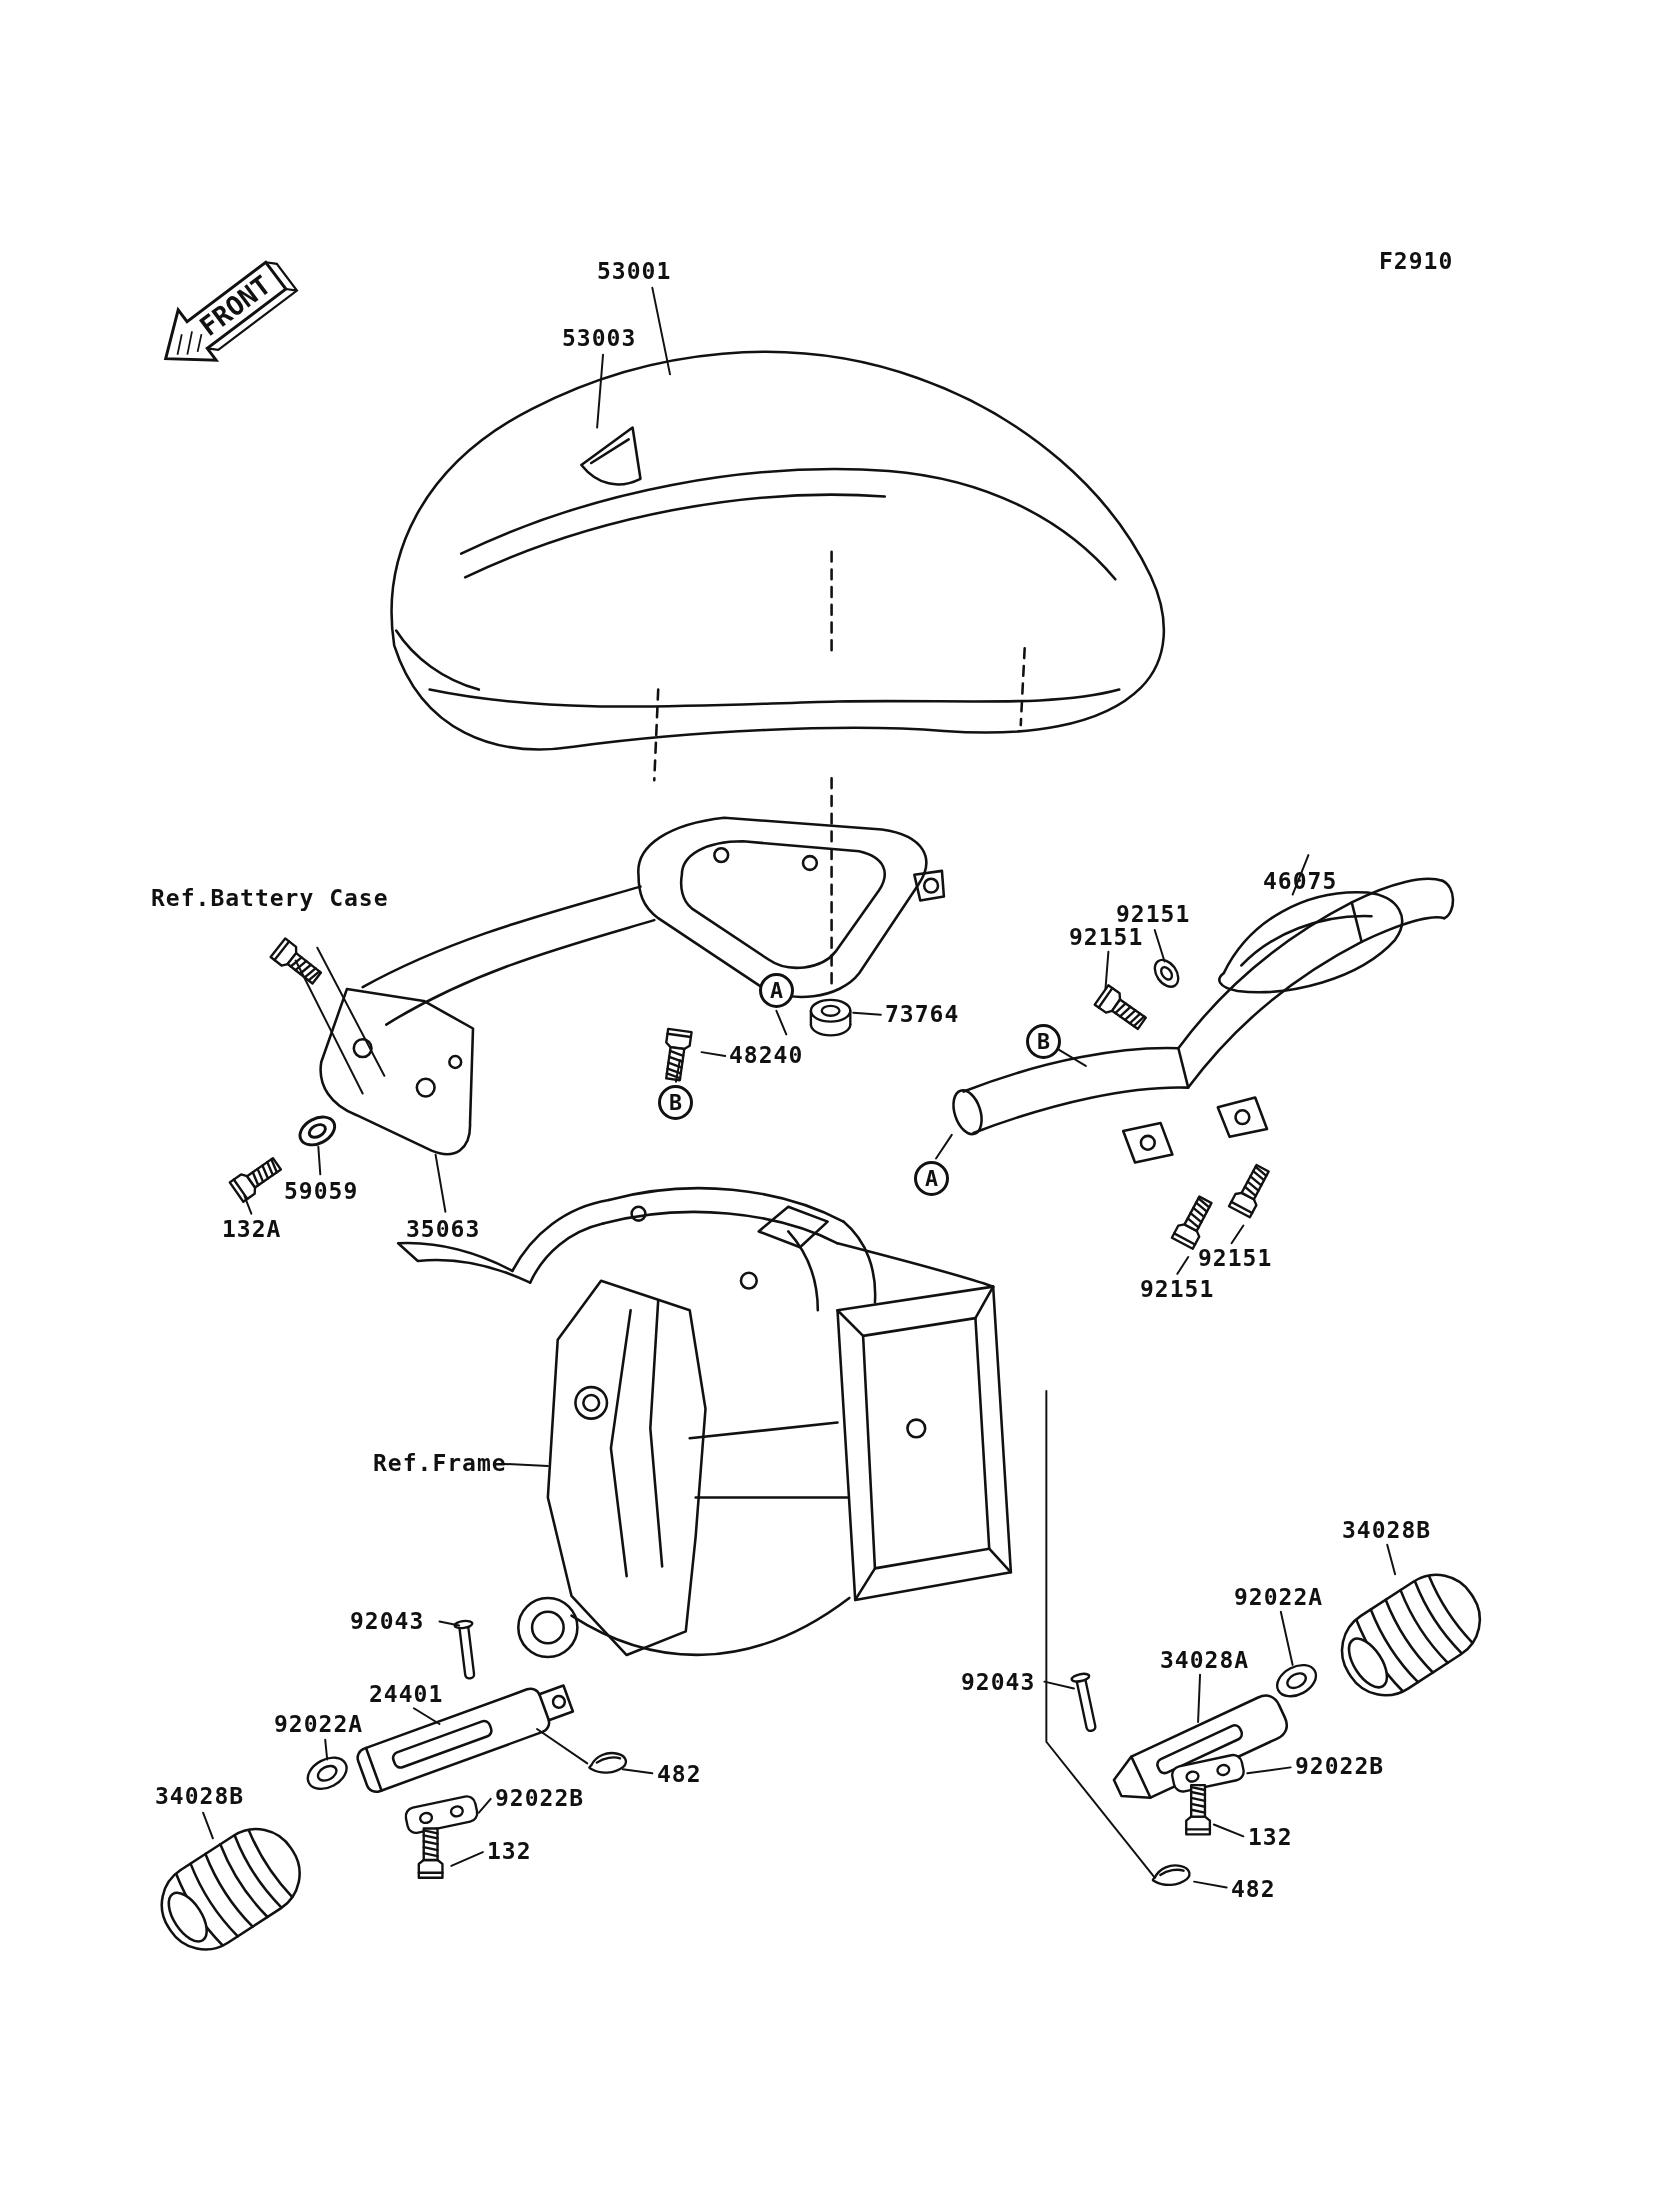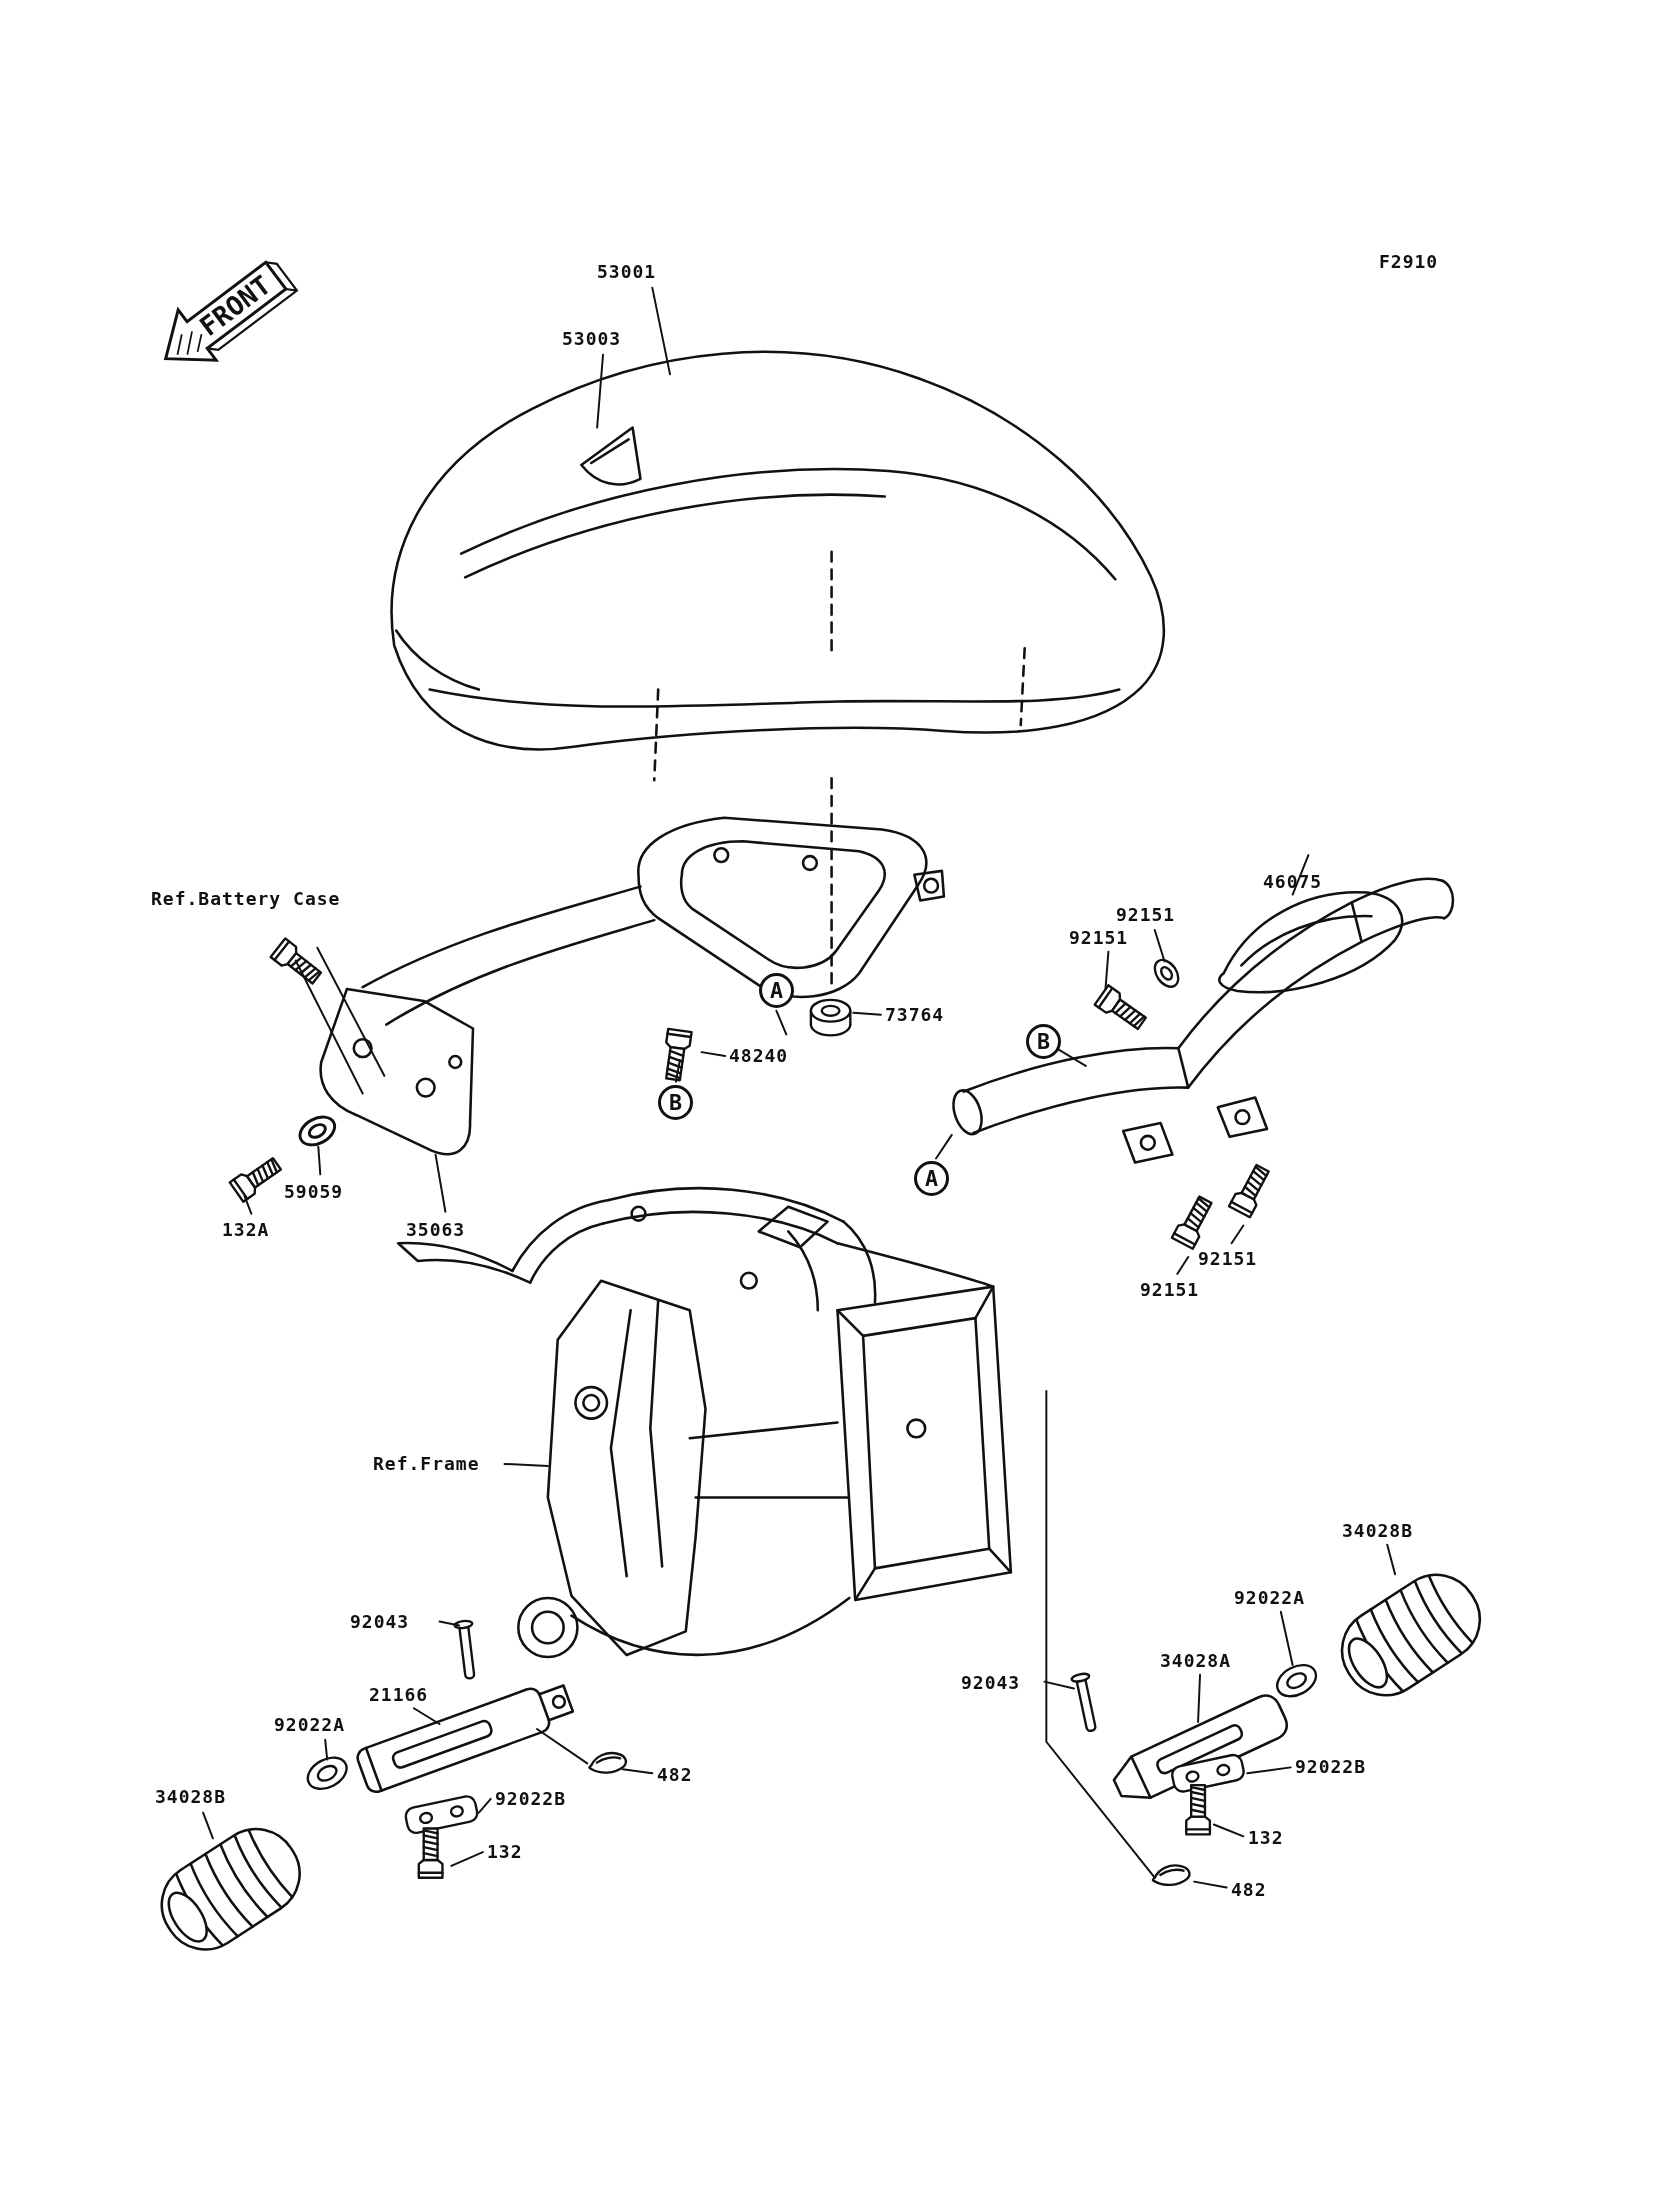--- a/index.html
+++ b/index.html
@@ -2,21 +2,21 @@
 <html><head>
 <meta charset="utf-8">
 <style>
   html,body{margin:0;padding:0;background:#ffffff;}
   .page{
     position:relative;width:1675px;height:2190px;background:#ffffff;overflow:hidden;
     font-family:"DejaVu Sans Mono",monospace;color:#111;
   }
   .page svg.art{position:absolute;left:0;top:0;width:1675px;height:2190px;}
   .lbl{
-    position:absolute;font-weight:bold;font-size:18px;line-height:27.6px;
+    position:absolute;font-weight:bold;font-size:23px;line-height:27.6px;
     white-space:nowrap;letter-spacing:1px;color:#111;
   }
   .callout{
     position:absolute;width:35px;height:35px;border:3px solid #111;border-radius:50%;
     display:flex;align-items:center;justify-content:center;
     font-size:21.7px;font-weight:bold;color:#111;background:#fff;box-sizing:border-box;
   }
 </style>
 </head>
 <body>
@@ -229,21 +229,21 @@
   <div class="lbl" style="left:1069px;top:924px">92151</div>
   <div class="lbl" style="left:885px;top:1001px">73764</div>
   <div class="lbl" style="left:729px;top:1042px">48240</div>
   <div class="lbl" style="left:284px;top:1178px">59059</div>
   <div class="lbl" style="left:222px;top:1216px">132A</div>
   <div class="lbl" style="left:406px;top:1216px">35063</div>
   <div class="lbl" style="left:1198px;top:1245px">92151</div>
   <div class="lbl" style="left:1140px;top:1276px">92151</div>
   <div class="lbl" style="left:373px;top:1450px">Ref.Frame</div>
   <div class="lbl" style="left:350px;top:1608px">92043</div>
-  <div class="lbl" style="left:369px;top:1681px">21166</div>
+  <div class="lbl" style="left:369px;top:1681px">24401</div>
   <div class="lbl" style="left:274px;top:1711px">92022A</div>
   <div class="lbl" style="left:155px;top:1783px">34028B</div>
   <div class="lbl" style="left:657px;top:1761px">482</div>
   <div class="lbl" style="left:495px;top:1785px">92022B</div>
   <div class="lbl" style="left:487px;top:1838px">132</div>
   <div class="lbl" style="left:961px;top:1669px">92043</div>
   <div class="lbl" style="left:1160px;top:1647px">34028A</div>
   <div class="lbl" style="left:1234px;top:1584px">92022A</div>
   <div class="lbl" style="left:1342px;top:1517px">34028B</div>
   <div class="lbl" style="left:1295px;top:1753px">92022B</div>

